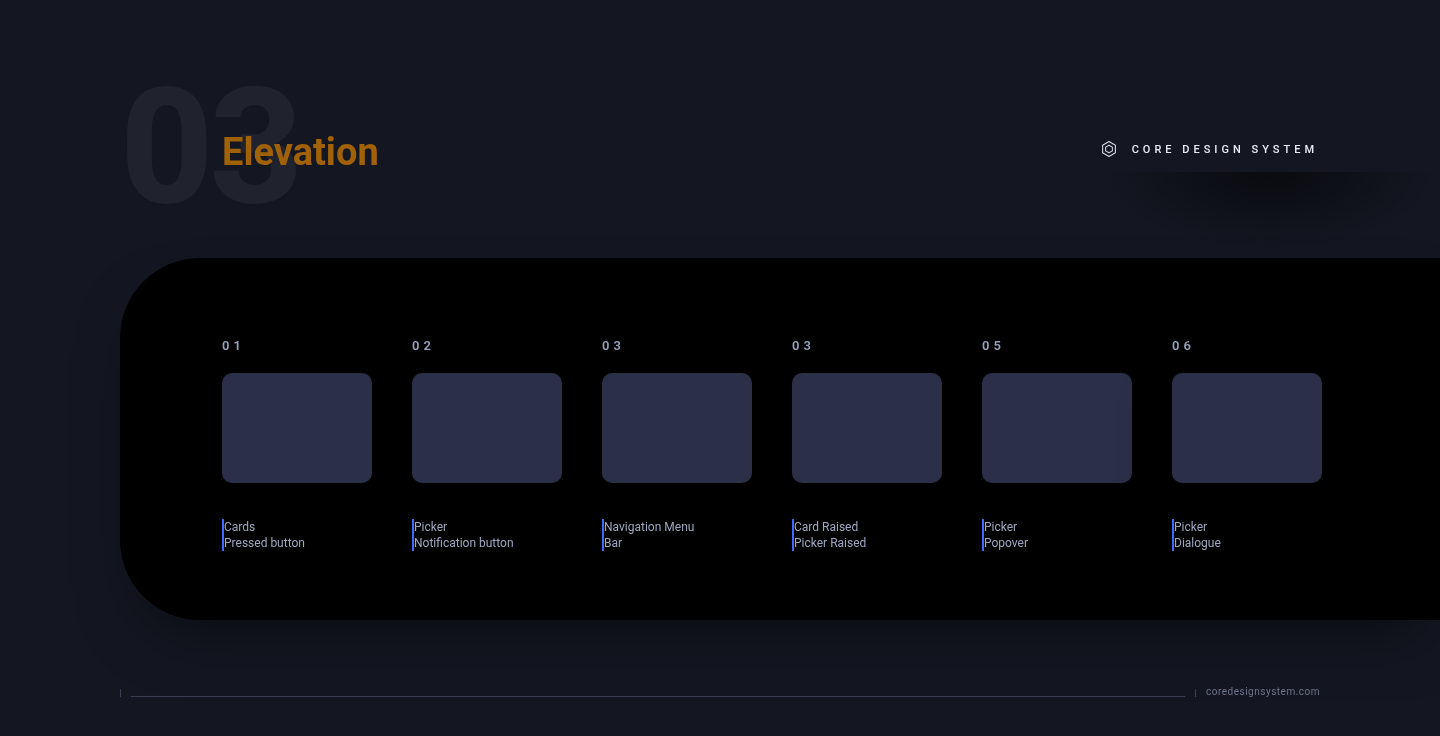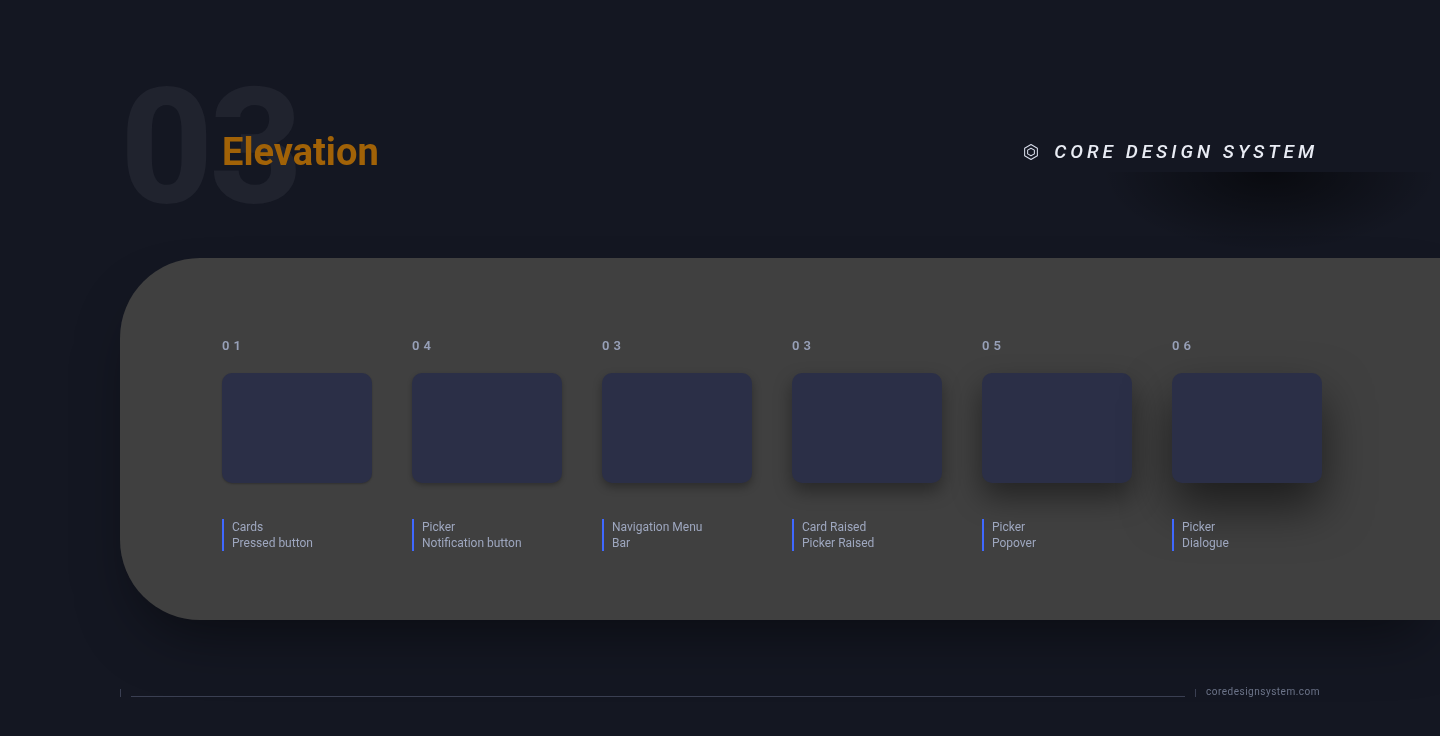--- a/index.html
+++ b/index.html
@@ -45,44 +45,43 @@
     right: 122px;
     display: flex;
     align-items: center;
     gap: 14px;
   }
   .brand-icon {
     width: 18px; height: 18px;
     display: inline-flex; align-items: center; justify-content: center;
   }
   .brand-text {
-    font-size: 19px;
+    font-size: 11px;
     letter-spacing: 4px;
     font-weight: 500;
     color: #e9ecf4;
-    font-style: italic;
   }
   .brand-shadow {
     position: absolute;
     top: 172px;
     right: 0;
     width: 340px;
     height: 80px;
     background: radial-gradient(ellipse at top, rgba(0,0,0,0.55), rgba(0,0,0,0) 70%);
     pointer-events: none;
   }
 
   
   .panel {
     position: absolute;
     left: 120px;
     top: 258px;
     right: 0;
     height: 362px;
-    background: #404040;
+    background: #000000;
     border-top-left-radius: 80px;
     border-bottom-left-radius: 80px;
     box-shadow: 0 30px 60px -20px rgba(0,0,0,0.5);
     padding: 80px 0 0 102px;
   }
   .cards {
     display: flex;
     gap: 40px;
   }
   .card-col {
@@ -105,21 +104,20 @@
   .sw-01 { box-shadow: 0 1px 2px rgba(0,0,0,0.25); }
   .sw-02 { box-shadow: 0 2px 5px rgba(0,0,0,0.28); }
   .sw-03 { box-shadow: 0 4px 10px rgba(0,0,0,0.32); }
   .sw-04 { box-shadow: 0 8px 18px rgba(0,0,0,0.38); }
   .sw-05 { box-shadow: 0 14px 30px rgba(0,0,0,0.45); }
   .sw-06 { box-shadow: 0 24px 48px rgba(0,0,0,0.55); }
 
   .desc {
     margin-top: 36px;
     border-left: 2px solid #3f68ff;
-    padding-left: 8px;
   }
   .desc-line {
     font-size: 12px;
     color: #9ea7bf;
     line-height: 1.35;
     white-space: nowrap;
   }
 
   
   .footer-rule {
@@ -168,21 +166,21 @@
     <div class="card-col">
       <div class="level-num">01</div>
       <div class="swatch sw-01"></div>
       <div class="desc">
         <div class="desc-line">Cards</div>
         <div class="desc-line">Pressed button</div>
       </div>
     </div>
 
     <div class="card-col">
-      <div class="level-num">04</div>
+      <div class="level-num">02</div>
       <div class="swatch sw-02"></div>
       <div class="desc">
         <div class="desc-line">Picker</div>
         <div class="desc-line">Notification button</div>
       </div>
     </div>
 
     <div class="card-col">
       <div class="level-num">03</div>
       <div class="swatch sw-03"></div>

